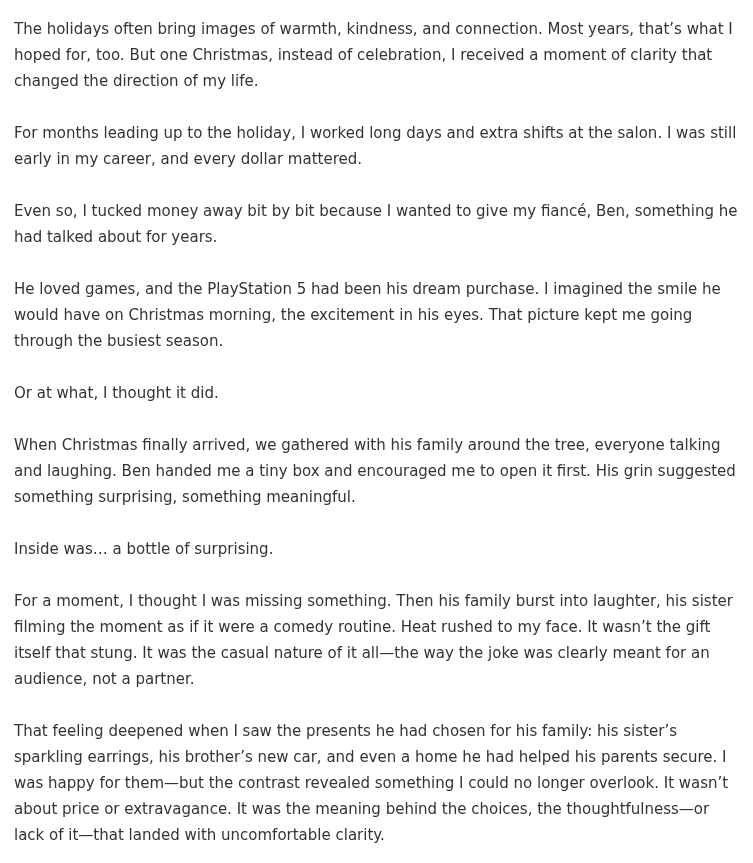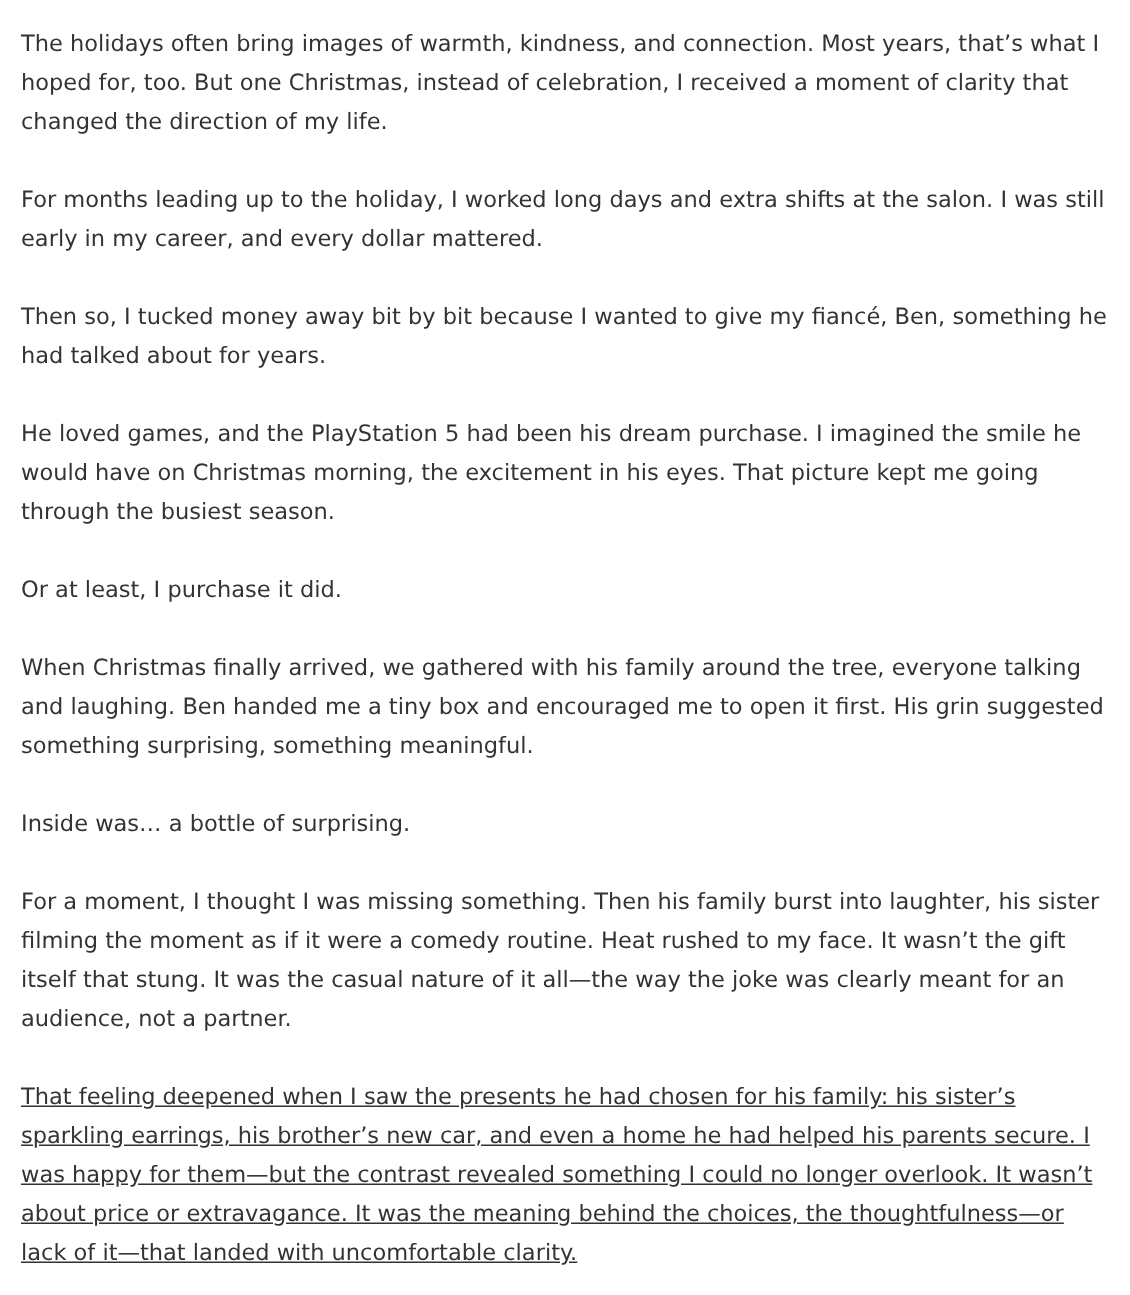--- a/index.html
+++ b/index.html
@@ -17,29 +17,28 @@
     font-family: "DejaVu Sans", "Liberation Sans", sans-serif;
     font-size: 15px;
     line-height: 26px;
     color: #333333;
   }
   .article p {
     margin: 0 1px 26px 0;
   }
   .article p:last-child {
     margin-bottom: 0;
-    text-decoration: underline;
   }
 </style>
 </head>
 <body>
 
 <main class="article">
   <p>The holidays often bring images of warmth, kindness, and connection. Most years, that’s what I hoped for, too. But one Christmas, instead of celebration, I received a moment of clarity that changed the direction of my life.</p>
   <p>For months leading up to the holiday, I worked long days and extra shifts at the salon. I was still early in my career, and every dollar mattered.</p>
-  <p>Then so, I tucked money away bit by bit because I wanted to give my fiancé, Ben, something he had talked about for years.</p>
+  <p>Even so, I tucked money away bit by bit because I wanted to give my fiancé, Ben, something he had talked about for years.</p>
   <p>He loved games, and the PlayStation 5 had been his dream purchase. I imagined the smile he would have on Christmas morning, the excitement in his eyes. That picture kept me going through the busiest season.</p>
-  <p>Or at least, I purchase it did.</p>
+  <p>Or at what, I thought it did.</p>
   <p>When Christmas finally arrived, we gathered with his family around the tree, everyone talking and laughing. Ben handed me a tiny box and encouraged me to open it first. His grin suggested something surprising, something meaningful.</p>
   <p>Inside was… a bottle of surprising.</p>
   <p>For a moment, I thought I was missing something. Then his family burst into laughter, his sister filming the moment as if it were a comedy routine. Heat rushed to my face. It wasn’t the gift itself that stung. It was the casual nature of it all—the way the joke was clearly meant for an audience, not a partner.</p>
   <p>That feeling deepened when I saw the presents he had chosen for his family: his sister’s sparkling earrings, his brother’s new car, and even a home he had helped his parents secure. I was happy for them—but the contrast revealed something I could no longer overlook. It wasn’t about price or extravagance. It was the meaning behind the choices, the thoughtfulness—or lack of it—that landed with uncomfortable clarity.</p>
 </main>
 
 </body></html>

